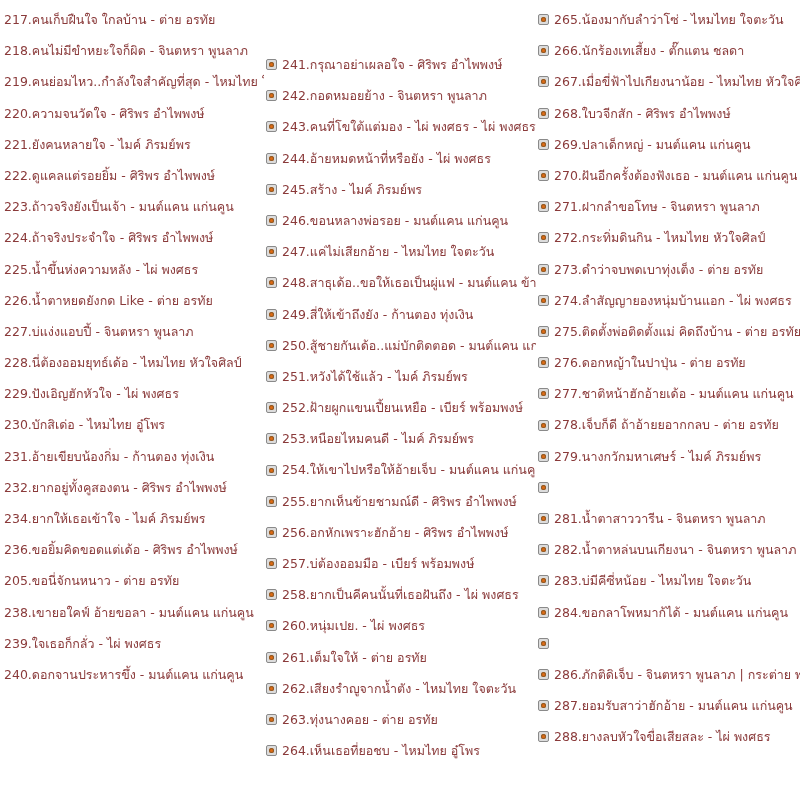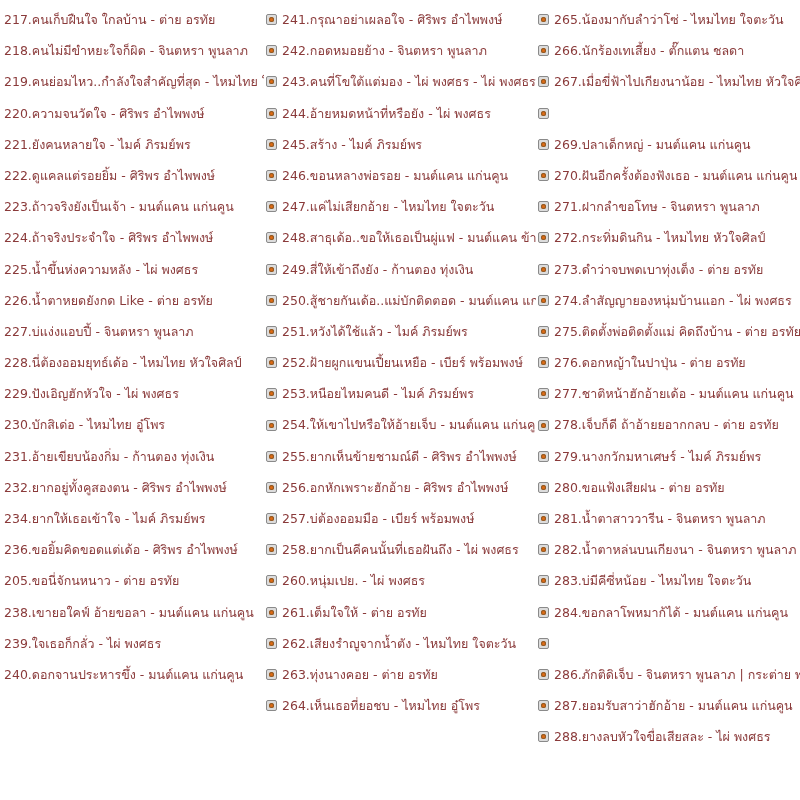--- a/index.html
+++ b/index.html
@@ -21,21 +21,21 @@
     padding: 4px 2px 0 2px;
     display: flex;
     flex-direction: row;
     align-items: flex-start;
   }
   .column {
     display: flex;
     flex-direction: column;
   }
   .col-1 { width: 262px; }
-  .col-2 { width: 272px; }
+  .col-2 { width: 272px; margin-top: 45px; }
   .col-3 { width: 266px; }
 
   .song-row {
     display: flex;
     flex-direction: row;
     align-items: center;
     height: 31.2px;
     line-height: 31.2px;
     white-space: nowrap;
     overflow: hidden;
@@ -250,20 +250,21 @@
     <div class="song-row">
         <span class="bullet"></span>
         <span class="song-text">266.นักร้องเทเสี้ยง - ตั๊กแตน ชลดา</span>
       </div>
     <div class="song-row">
         <span class="bullet"></span>
         <span class="song-text">267.เมื่อขี่ฟ้าไปเกียงนาน้อย - ไหมไทย หัวใจศิล</span>
       </div>
     <div class="song-row">
         <span class="bullet"></span>
+        <span class="song-text">268.ใบวจีกสัก - ศิริพร อำไพพงษ์</span>
       </div>
     <div class="song-row">
         <span class="bullet"></span>
         <span class="song-text">269.ปลาเด็กหญ่ - มนต์แคน แก่นคูน</span>
       </div>
     <div class="song-row">
         <span class="bullet"></span>
         <span class="song-text">270.ฝันอีกครั้งต้องฟังเธอ - มนต์แคน แก่นคูน</span>
       </div>
     <div class="song-row">
@@ -297,21 +298,20 @@
     <div class="song-row">
         <span class="bullet"></span>
         <span class="song-text">278.เจ็บก็ดี ถ้าอ้ายยอากกลบ - ต่าย อรทัย</span>
       </div>
     <div class="song-row">
         <span class="bullet"></span>
         <span class="song-text">279.นางกวักมหาเศษร์ - ไมค์ ภิรมย์พร</span>
       </div>
     <div class="song-row">
         <span class="bullet"></span>
-        <span class="song-text">280.ขอแฟ้งเสียฝน - ต่าย อรทัย</span>
       </div>
     <div class="song-row">
         <span class="bullet"></span>
         <span class="song-text">281.น้ำตาสาววารีน - จินตหรา พูนลาภ</span>
       </div>
     <div class="song-row">
         <span class="bullet"></span>
         <span class="song-text">282.น้ำตาหล่นบนเกียงนา - จินตหรา พูนลาภ</span>
       </div>
     <div class="song-row">

